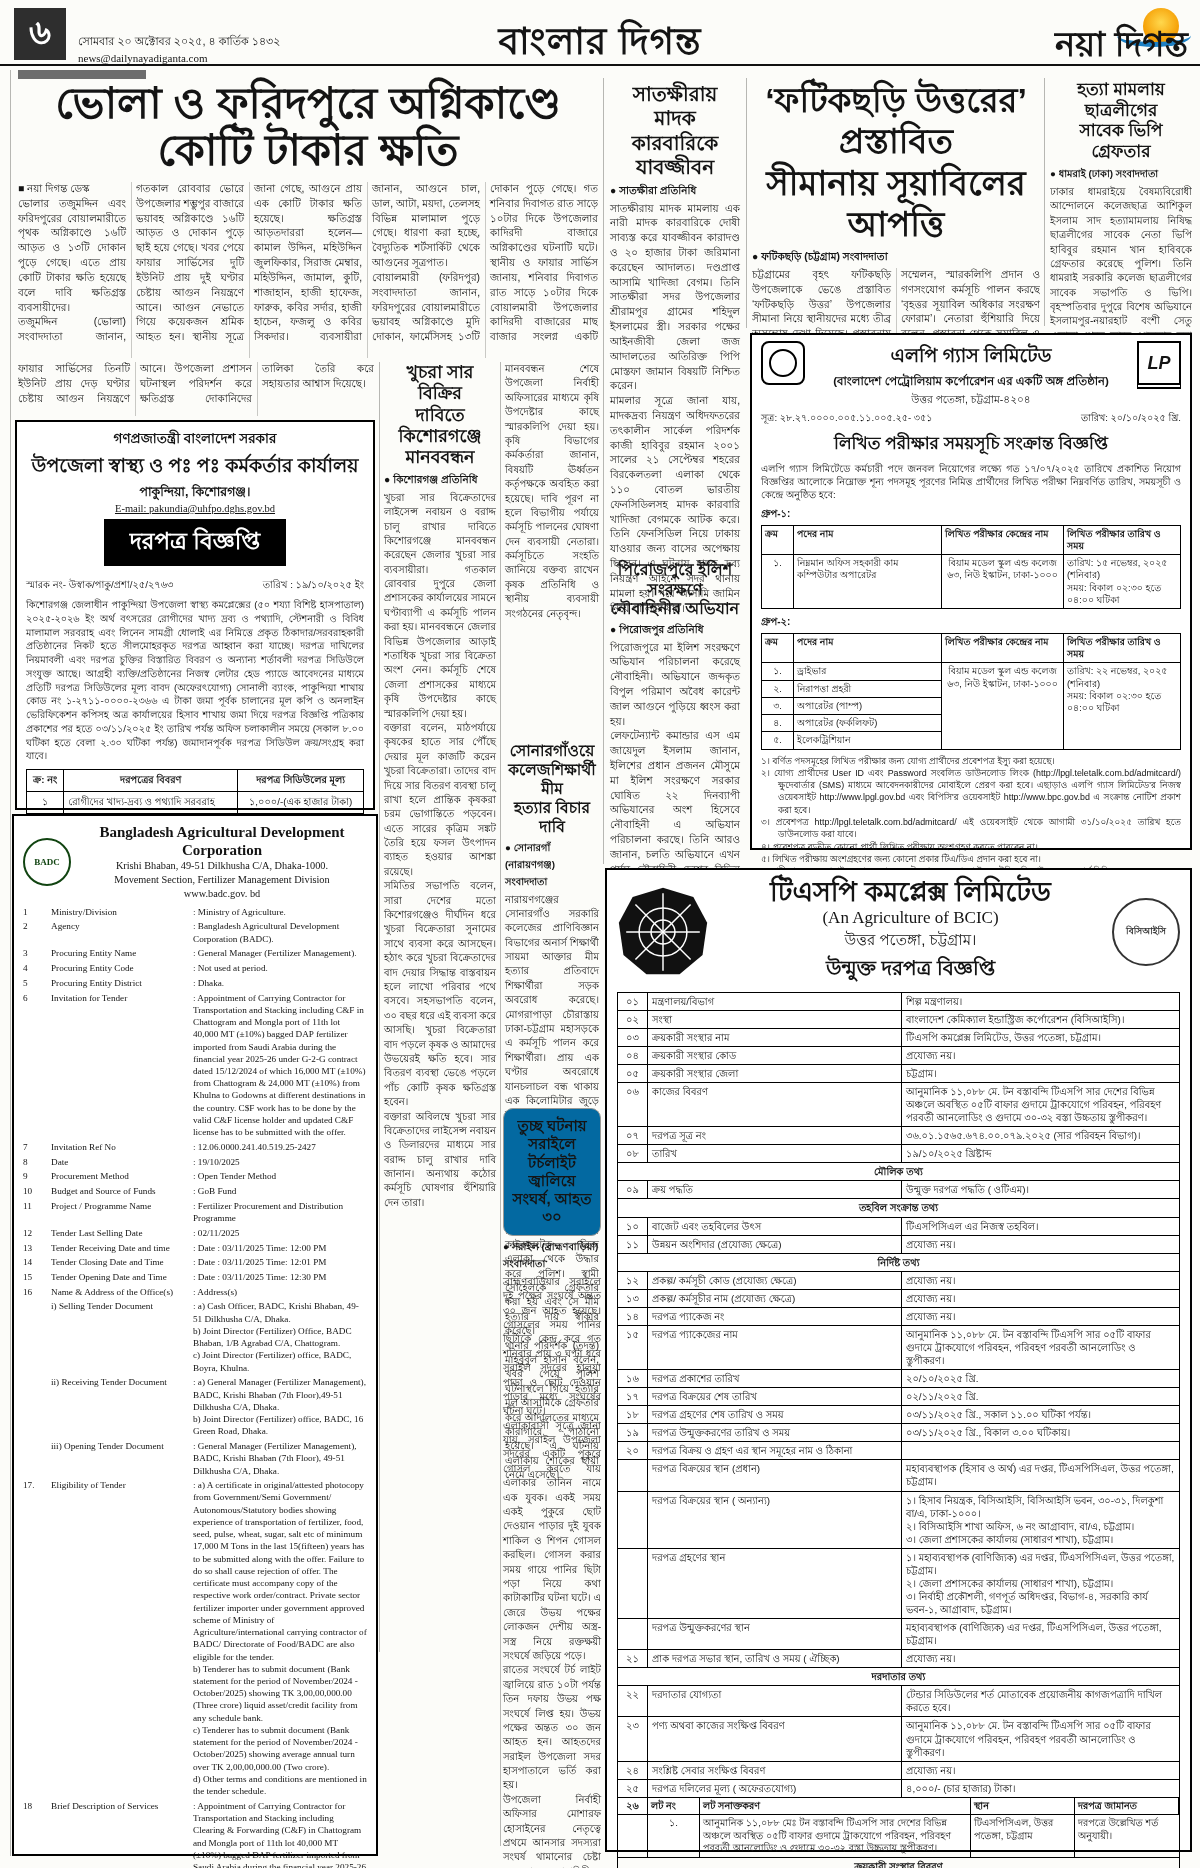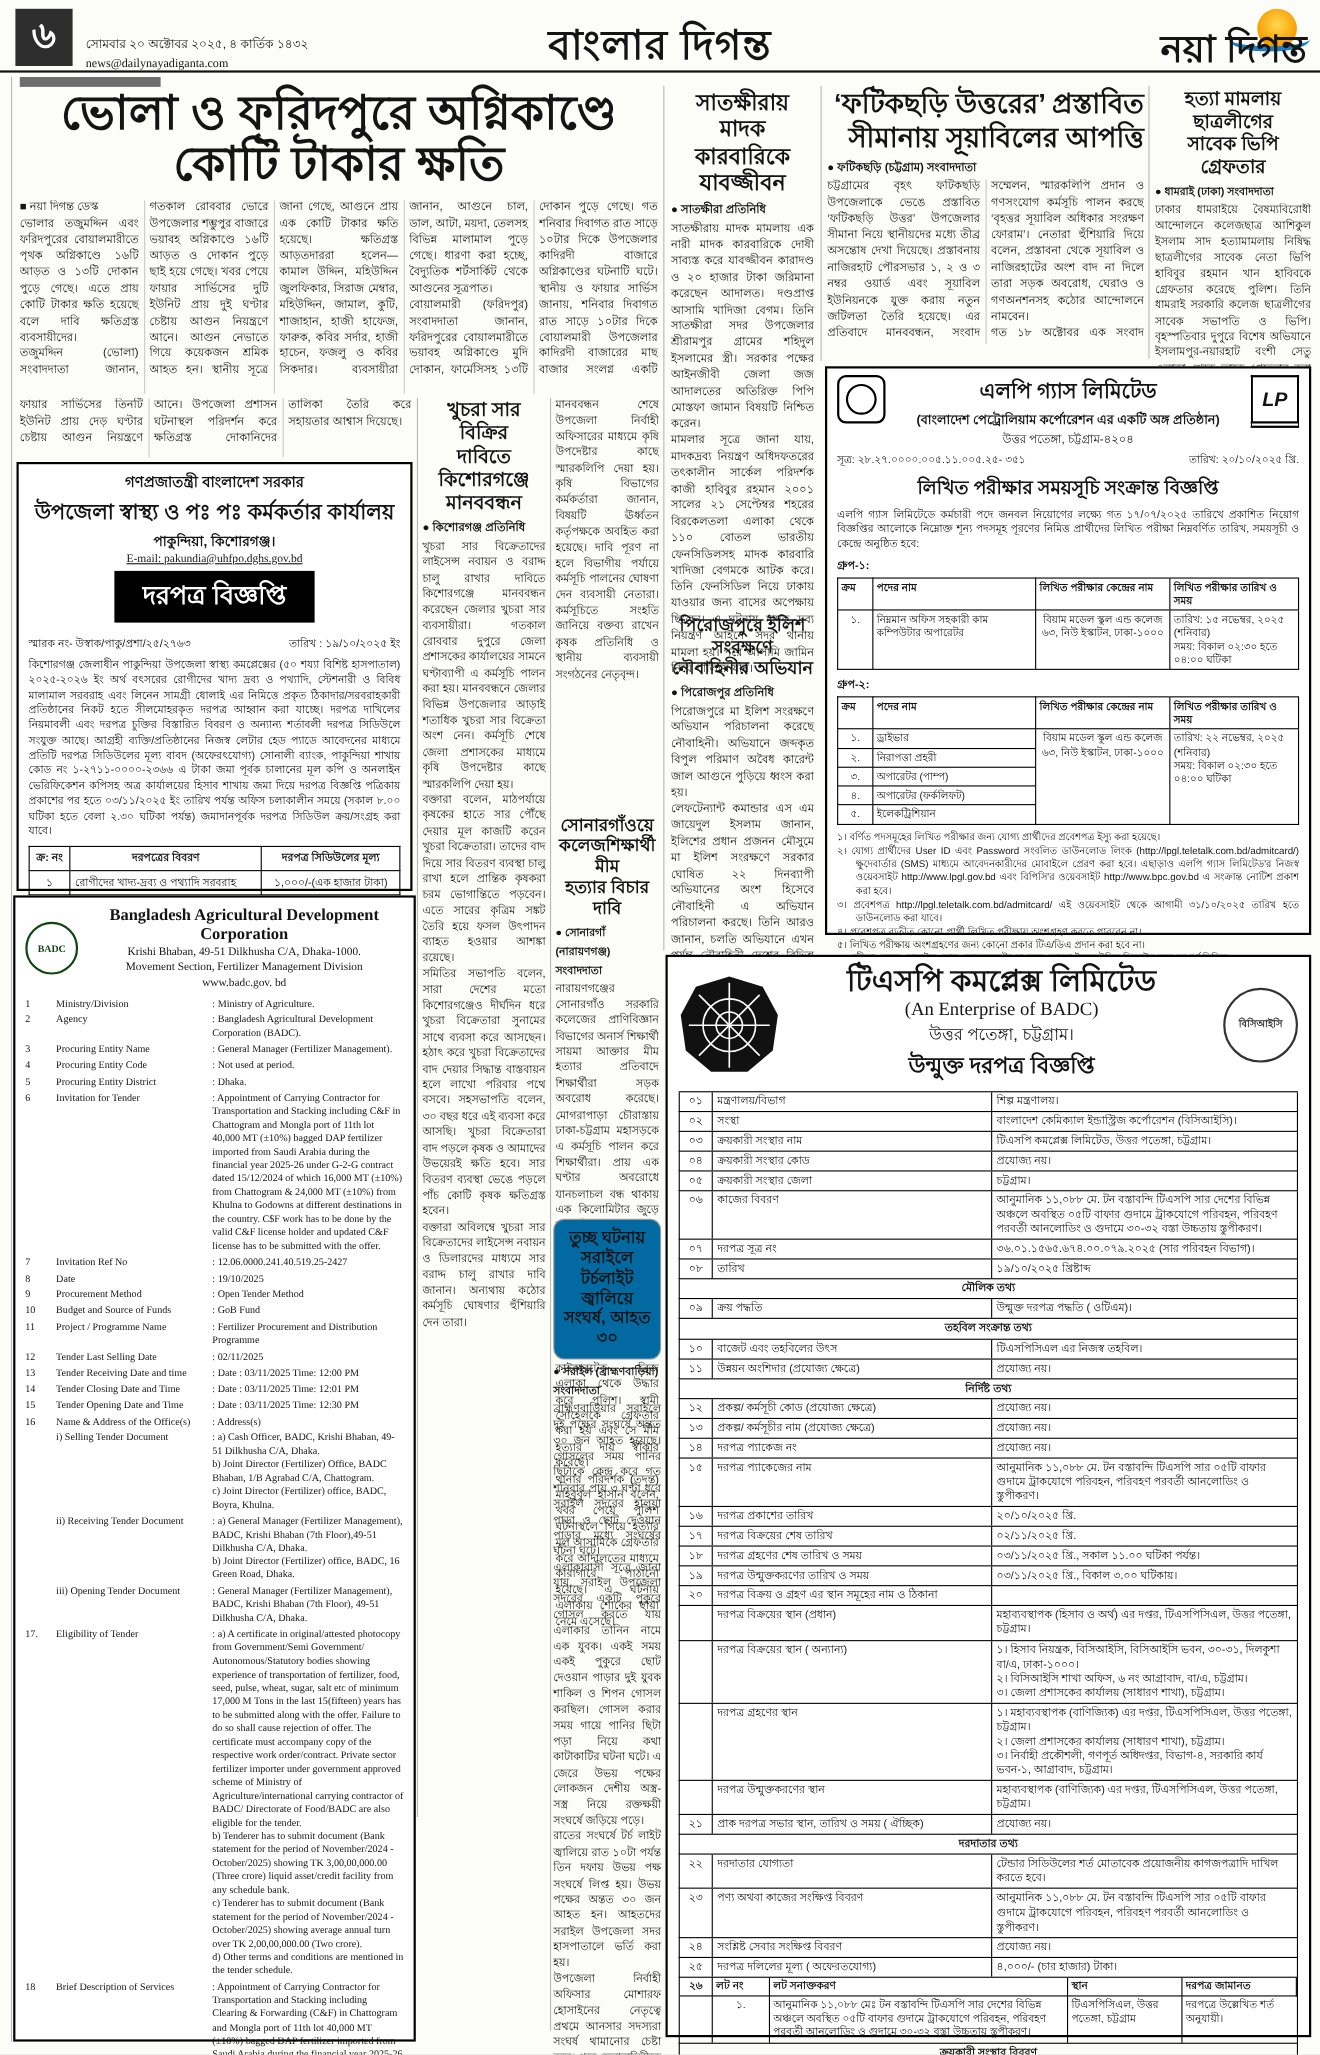--- a/index.html
+++ b/index.html
@@ -361,21 +361,21 @@
   <div class="abs" style="left:610px;top:560px;width:130px;">
     <div class="hl pre" style="font-size:16px;">পিরোজপুরে ইলিশ
 সংরক্ষণে
 নৌবাহিনীর অভিযান</div>
     <div class="byline">● পিরোজপুর প্রতিনিধি</div>
     <div class="bodytext pre">পিরোজপুরে মা ইলিশ সংরক্ষণে অভিযান পরিচালনা করেছে নৌবাহিনী। অভিযানে জব্দকৃত বিপুল পরিমাণ অবৈধ কারেন্ট জাল আগুনে পুড়িয়ে ধ্বংস করা হয়।
 লেফটেন্যান্ট কমান্ডার এস এম জায়েদুল ইসলাম জানান, ইলিশের প্রধান প্রজনন মৌসুমে মা ইলিশ সংরক্ষণে সরকার ঘোষিত ২২ দিনব্যাপী অভিযানের অংশ হিসেবে নৌবাহিনী এ অভিযান পরিচালনা করছে। তিনি আরও জানান, চলতি অভিযানে এখন পর্যন্ত নৌবাহিনী দেশের বিভিন্ন উপকূলীয় এলাকা থেকে ৩২ লাখ ৯৯ হাজার মিটার অবৈধ জাল জব্দ করেছে।</div>
   </div>
 
   <div class="abs" style="left:752px;top:80px;width:288px;">
-    <div class="hl pre" style="font-size:25px;text-align:right;">‘ফটিকছড়ি উত্তরের’ প্রস্তাবিত
+    <div class="hl pre" style="font-size:34px;text-align:center;">‘ফটিকছড়ি উত্তরের’ প্রস্তাবিত
 সীমানায় সূয়াবিলের আপত্তি</div>
     <div class="byline">● ফটিকছড়ি (চট্টগ্রাম) সংবাদদাতা</div>
     <div class="bodytext pre" style="columns:2;column-gap:10px;column-rule:1px solid #c9c9c5;height:150px;overflow:hidden;">চট্টগ্রামের বৃহৎ ফটিকছড়ি উপজেলাকে ভেঙে প্রস্তাবিত ‘ফটিকছড়ি উত্তর’ উপজেলার সীমানা নিয়ে স্থানীয়দের মধ্যে তীব্র অসন্তোষ দেখা দিয়েছে। প্রস্তাবনায় নাজিরহাট পৌরসভার ১, ২ ও ৩ নম্বর ওয়ার্ড এবং সূয়াবিল ইউনিয়নকে যুক্ত করায় নতুন জটিলতা তৈরি হয়েছে। এর প্রতিবাদে মানববন্ধন, সংবাদ সম্মেলন, স্মারকলিপি প্রদান ও গণসংযোগ কর্মসূচি পালন করছে ‘বৃহত্তর সূয়াবিল অধিকার সংরক্ষণ ফোরাম’। নেতারা হুঁশিয়ারি দিয়ে বলেন, প্রস্তাবনা থেকে সূয়াবিল ও নাজিরহাটের অংশ বাদ না দিলে তারা সড়ক অবরোধ, ঘেরাও ও গণঅনশনসহ কঠোর আন্দোলনে নামবেন।
 গত ১৮ অক্টোবর এক সংবাদ সম্মেলনে নেতারা জানান, প্রশাসনিক বিকেন্দ্রীকরণের অংশ হিসেবে ‘ফটিকছড়ি উত্তর’ উপজেলা গঠনের উদ্যোগ প্রশংসনীয় হলেও এতে সূয়াবিল ইউনিয়নকে যুক্ত করা অন্যায্য। এতে আইনি জটিলতা সৃষ্টি ও জনগণের প্রশাসনিক ভোগান্তি বাড়বে।</div>
   </div>
 
   <div class="abs" style="left:1050px;top:80px;width:142px;">
     <div class="hl pre" style="font-size:17px;">হত্যা মামলায় ছাত্রলীগের
 সাবেক ভিপি গ্রেফতার</div>
     <div class="byline" style="font-size:9.8px;">● ধামরাই (ঢাকা) সংবাদদাতা</div>
@@ -492,21 +492,21 @@
           <line x1="50" y1="8" x2="50" y2="92"></line>
             <line x1="10" y1="50" x2="90" y2="50"></line>
           <line x1="20" y1="20" x2="80" y2="80"></line>
             <line x1="80" y1="20" x2="20" y2="80"></line>
           <circle cx="50" cy="50" r="26" fill="none"></circle>
             <circle cx="50" cy="50" r="13" fill="none"></circle>
         </g>
       </svg>
       <div style="flex:1;text-align:center;">
         <div class="tsp-name">টিএসপি কমপ্লেক্স লিমিটেড</div>
-        <div class="tsp-ent">(An Enterprise of BADC)</div>
+        <div class="tsp-ent">(An Agriculture of BCIC)</div>
         <div class="tsp-place">উত্তর পতেঙ্গা, চট্টগ্রাম।</div>
         <div class="tsp-open">উন্মুক্ত দরপত্র বিজ্ঞপ্তি</div>
       </div>
       <div class="logo-badge" style="width:64px;height:64px;flex:0 0 64px;border-color:#333;color:#333;">বিসিআইসি</div>
     </div>
 
     <div class="tsp-table" style="margin-top:6px;">
 
         <div class="trow k-r">
           <span class="tno">০১</span>

